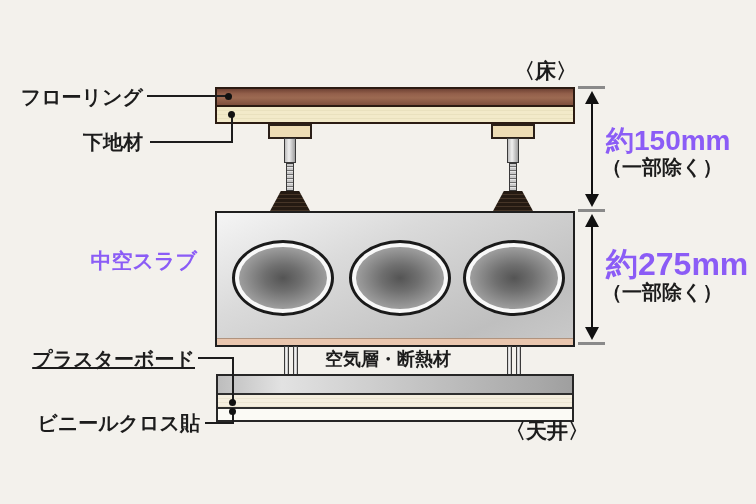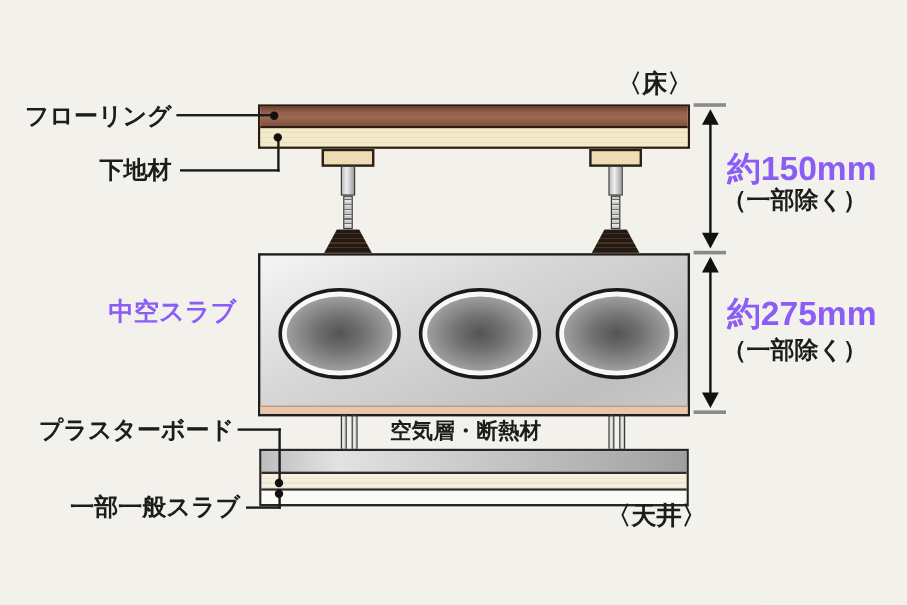--- a/index.html
+++ b/index.html
@@ -166,40 +166,40 @@
   <div class="leader" style="left:147px;top:95px;width:84px;height:2px;"></div>
   <div class="dot" style="left:225px;top:93px;"></div>
 
   <div class="lbl" style="right:613px;top:131px;font-size:20px;">下地材</div>
   <div class="leader" style="left:150px;top:141px;width:83px;height:2px;"></div>
   <div class="leader" style="left:231px;top:114px;width:2px;height:29px;"></div>
   <div class="dot" style="left:228px;top:111px;"></div>
 
   <div class="lbl red" style="right:559px;top:249px;font-size:21px;text-align:right;">中空スラブ</div>
 
-  <div class="lbl" style="right:561px;top:348px;font-size:20px;">プラスターボード</div>
+  <div class="lbl" style="right:561px;top:348px;font-size:20px;text-decoration:underline;">プラスターボード</div>
   <div class="leader" style="left:198px;top:357px;width:36px;height:2px;"></div>
   <div class="leader" style="left:232px;top:357px;width:2px;height:46px;"></div>
   <div class="dot" style="left:229px;top:399px;"></div>
 
-  <div class="lbl" style="right:556px;top:412px;font-size:20px;">一部一般スラブ</div>
+  <div class="lbl" style="right:556px;top:412px;font-size:20px;">ビニールクロス貼</div>
   <div class="leader" style="left:205px;top:422px;width:29px;height:2px;"></div>
   <div class="leader" style="left:232px;top:410px;width:2px;height:14px;"></div>
   <div class="dot" style="left:229px;top:408px;"></div>
 
   <div class="tick" style="top:86px;"></div>
   <div class="ah up" style="top:91px;"></div>
   <div class="shaft" style="top:101px;height:95px;"></div>
   <div class="ah down" style="top:194px;"></div>
   <div class="tick" style="top:209px;"></div>
 
   <div class="lbl red" style="left:606px;top:126px;font-size:28px;">約150mm</div>
   <div class="lbl" style="left:602px;top:156px;font-size:20px;">（一部除く）</div>
 
   <div class="ah up" style="top:214px;"></div>
   <div class="shaft" style="top:224px;height:105px;"></div>
   <div class="ah down" style="top:327px;"></div>
   <div class="tick" style="top:342px;"></div>
 
-  <div class="lbl red" style="left:606px;top:247px;font-size:28px;">約275mm</div>
+  <div class="lbl red" style="left:606px;top:247px;font-size:32px;">約275mm</div>
   <div class="lbl" style="left:602px;top:281px;font-size:20px;">（一部除く）</div>
 
 </div>
 
 </body></html>

